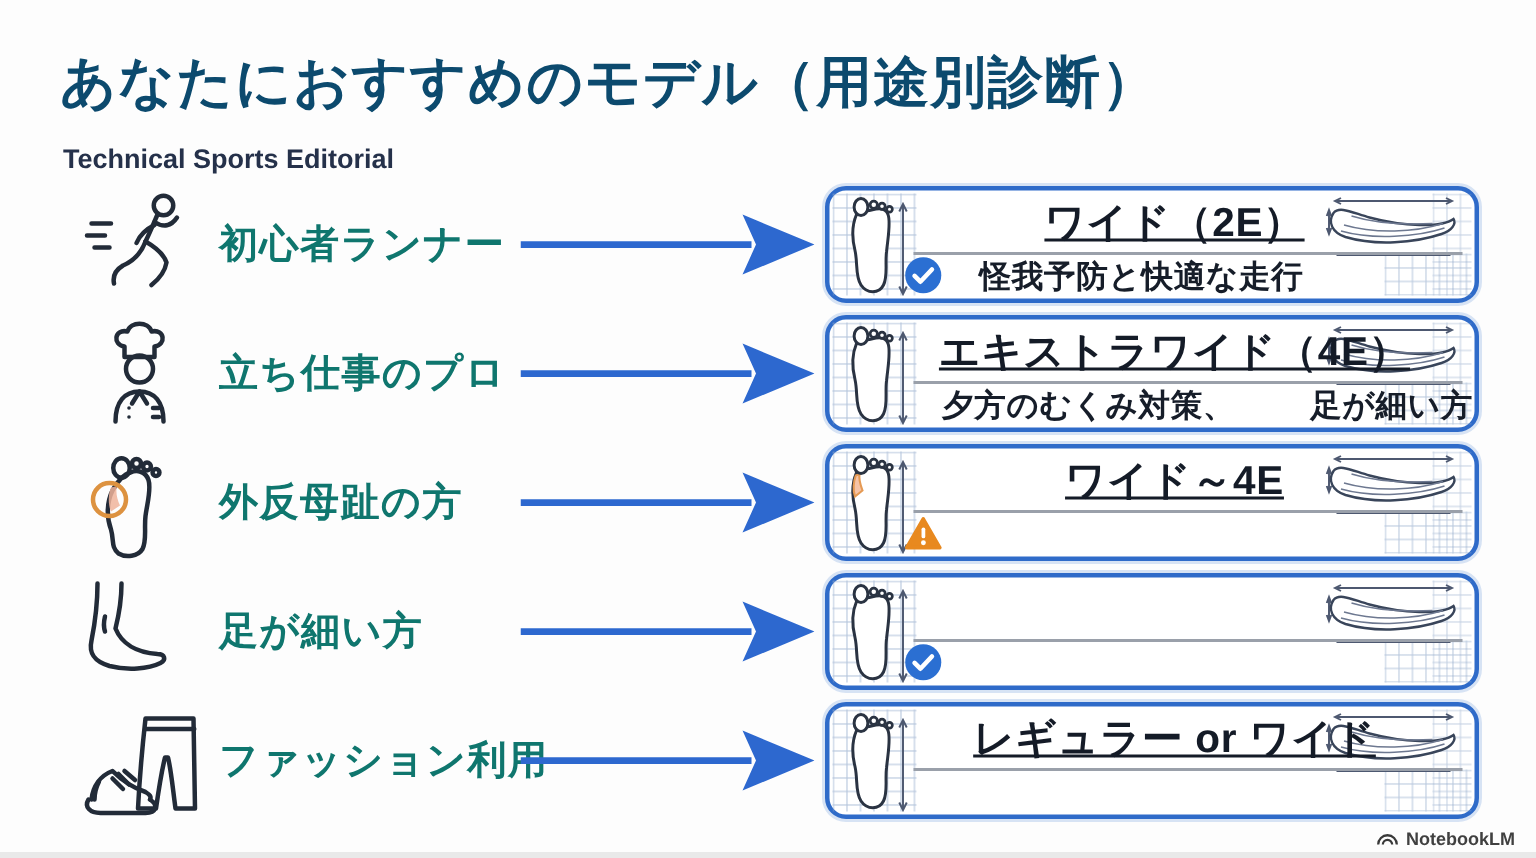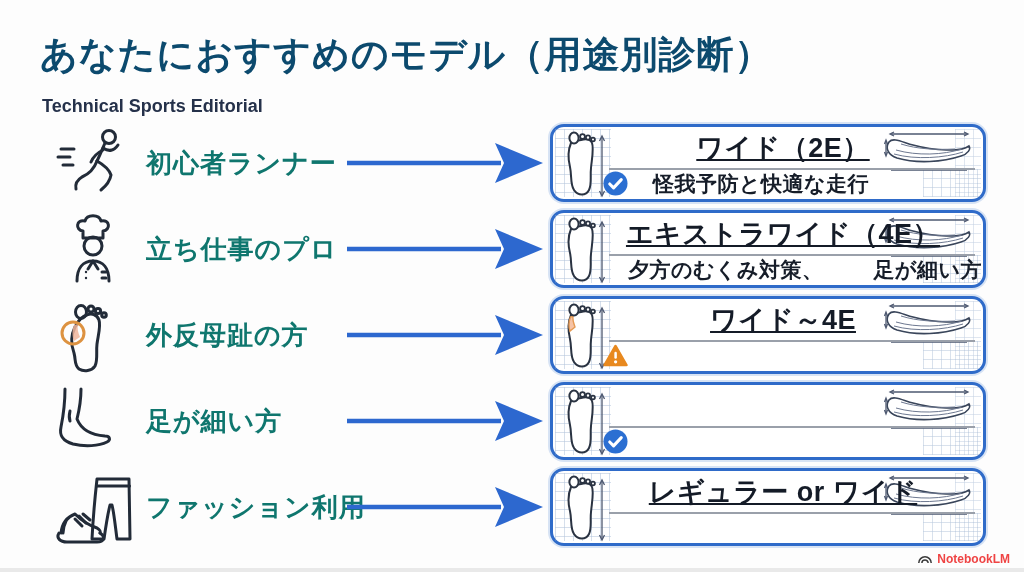--- a/index.html
+++ b/index.html
@@ -56,21 +56,21 @@
   }
   .card-benefit {
     position:absolute; left:50px; top:43px; bottom:2px; right:6px;
     display:flex; align-items:center; gap:25px;
     font-size:21px; font-weight:900; color:#161d29; letter-spacing:.5px; white-space:nowrap;
   }
   .bottom-strip { position:absolute; left:0; bottom:0; width:1024px; height:4px; background:#e9e9e9; }
   .footer-brand {
     position:absolute; right:14px; bottom:6px;
     display:flex; align-items:center; gap:4px;
-    font-size:12px; font-weight:700; color:#ef4444;
+    font-size:12px; font-weight:700; color:#404040;
   }
   svg .ln { stroke:#222b38; stroke-width:3; fill:none; stroke-linecap:round; stroke-linejoin:round; }
   svg .dim { stroke:#4d5870; stroke-width:1.3; fill:none; }
   svg .shoe-ln { stroke:#39455a; stroke-width:1.6; fill:#fff; }
   svg .shoe-inner { stroke:#6d7890; stroke-width:1; fill:none; }
 </style>
 </head>
 <body>
 
 <div class="page-title">あなたにおすすめのモデル（用途別診断）</div>

